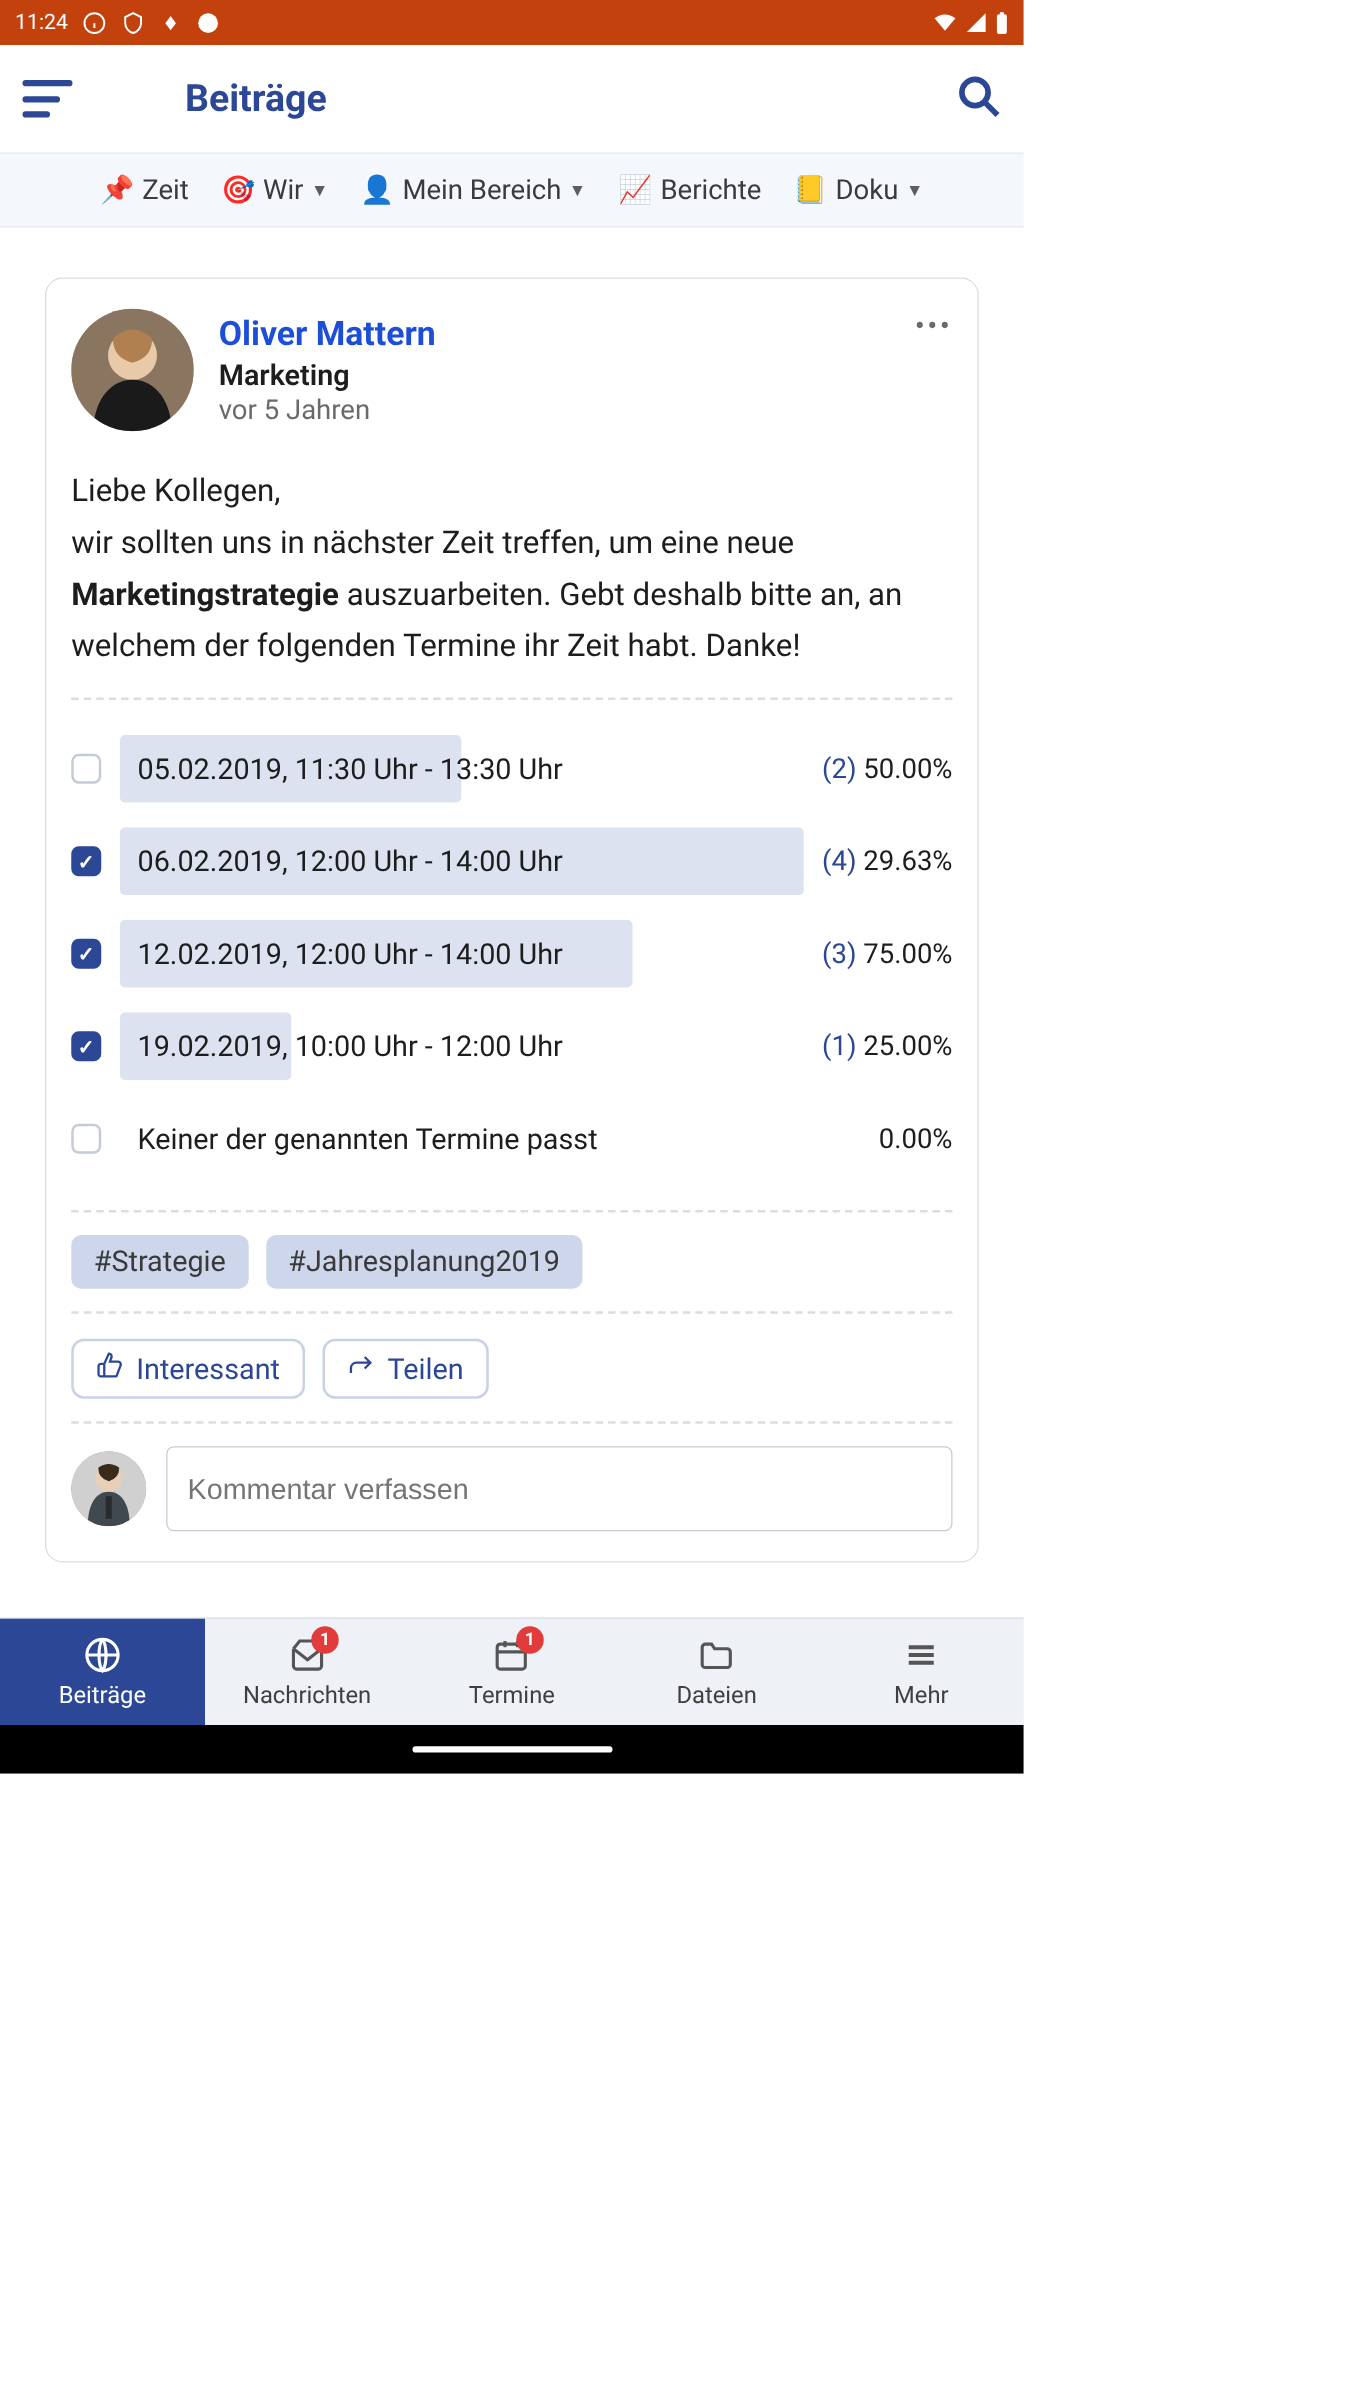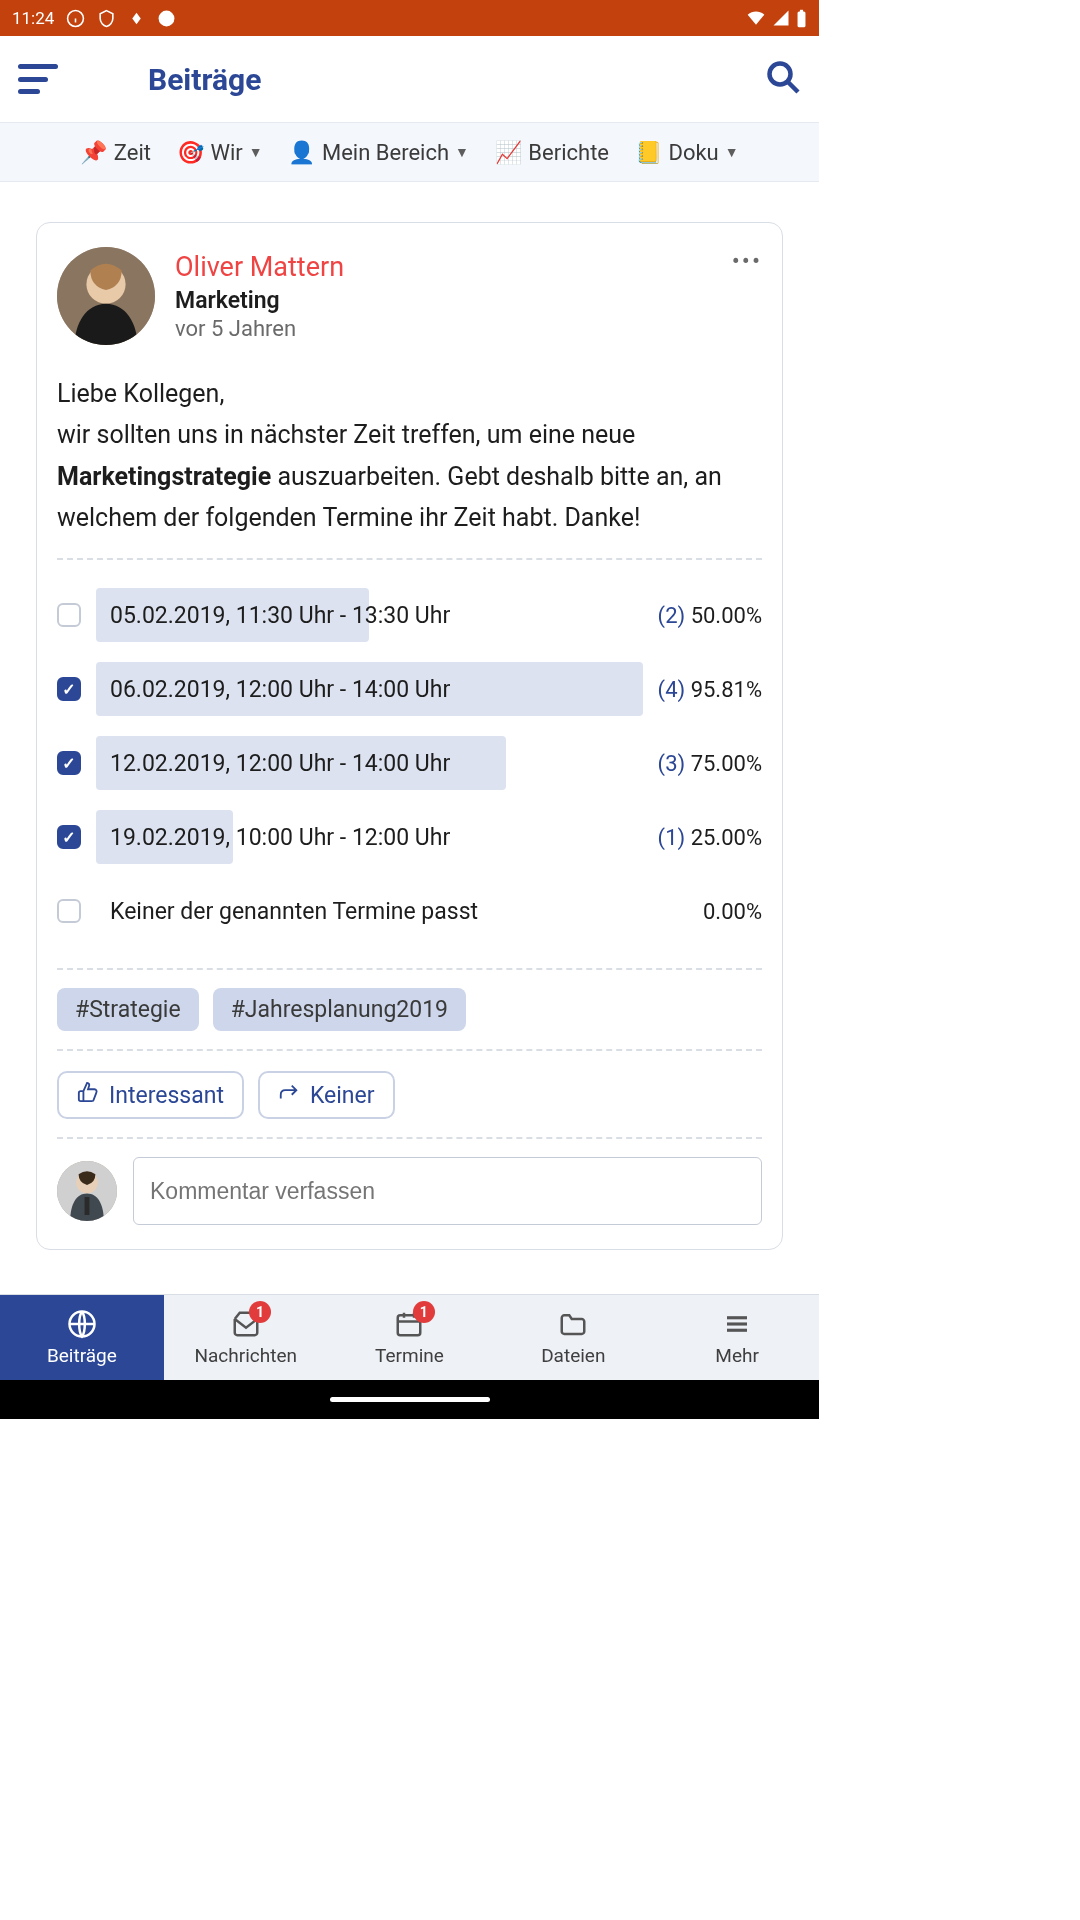--- a/index.html
+++ b/index.html
@@ -22,21 +22,21 @@
   .nav-tabs { background: #f4f7fb; border-top: 1px solid #e5e9f0; border-bottom: 1px solid #e5e9f0; height: 60px; display: flex; align-items: center; justify-content: center; gap: 26px; font-size: 22px; color: #3b3b3b; }
   .nav-item { display: flex; align-items: center; gap: 6px; white-space: nowrap; }
   .chevron { font-size: 14px; color: #5d5d5d; }
   
   .content { padding: 40px 36px 20px; }
   .card { border: 1px solid #d9dde4; border-radius: 14px; padding: 24px 20px; }
   .post-header { display: flex; gap: 20px; position: relative; }
   .avatar { width: 98px; height: 98px; border-radius: 50%; overflow: hidden; flex-shrink: 0; background: #b0a090; }
   .avatar.small { width: 60px; height: 60px; }
   .avatar svg { width: 100%; height: 100%; }
-  .author-name { font-size: 27px; font-weight: 400; color: #ef4444; margin-top: 4px; }
+  .author-name { font-size: 27px; font-weight: 700; color: #1d4ed8; margin-top: 4px; }
   .author-dept { font-size: 23px; font-weight: 600; margin-top: 4px; }
   .post-time { font-size: 22px; color: #6a6a6a; margin-top: 2px; }
   .menu-dots { position: absolute; right: 0; top: 0; color: #6a6a6a; font-size: 24px; letter-spacing: 2px; }
   .post-body { font-size: 25px; line-height: 1.65; margin-top: 28px; margin-bottom: 20px; }
   .post-body .bold { font-weight: 700; }
   hr.dashed { border: none; border-top: 2px dashed #d9dde4; margin: 18px 0; }
   
   .poll { margin: 8px 0 20px; }
   .poll-row { display: flex; align-items: center; gap: 15px; padding: 10px 0; position: relative; }
   .checkbox { width: 24px; height: 24px; border: 2px solid #c5cbd6; border-radius: 6px; flex-shrink: 0; display: flex; align-items: center; justify-content: center; }
@@ -177,21 +177,21 @@
               <div class="poll-label">05.02.2019, 11:30 Uhr - 13:30 Uhr</div>
             </div>
             <div class="poll-stats"><span class="poll-count">(2) </span><span>50.00%</span></div>
           </div>
           <div class="poll-row">
             <div class="checkbox checked"></div>
             <div class="poll-bar-wrap">
               <div class="poll-bar" style="width: 100%;"></div>
               <div class="poll-label">06.02.2019, 12:00 Uhr - 14:00 Uhr</div>
             </div>
-            <div class="poll-stats"><span class="poll-count">(4) </span><span>95.81%</span></div>
+            <div class="poll-stats"><span class="poll-count">(4) </span><span>29.63%</span></div>
           </div>
           <div class="poll-row">
             <div class="checkbox checked"></div>
             <div class="poll-bar-wrap">
               <div class="poll-bar" style="width: 75%;"></div>
               <div class="poll-label">12.02.2019, 12:00 Uhr - 14:00 Uhr</div>
             </div>
             <div class="poll-stats"><span class="poll-count">(3) </span><span>75.00%</span></div>
           </div>
           <div class="poll-row">
@@ -229,21 +229,21 @@
               </svg>
         </span>
         <span>Interessant</span>
       </div>
       <div class="action-btn">
         <span>
           <svg viewBox="0 0 24 24" width="22" height="22" fill="none" stroke="#2b4795" stroke-width="2">
                 <path d="M15 5 L20 10 L15 15 M20 10 L8 10 C5 10 3 12 3 15 L3 19"></path>
               </svg>
         </span>
-        <span>Keiner</span>
+        <span>Teilen</span>
       </div>
     </div>
 
     <hr class="dashed">
 
     <div class="comment-row">
       <div class="avatar small">
         <svg viewBox="0 0 100 100">
               <rect width="100" height="100" fill="#d0d0d0"></rect>
               <circle cx="50" cy="36" r="18" fill="#e8d0b8"></circle>

